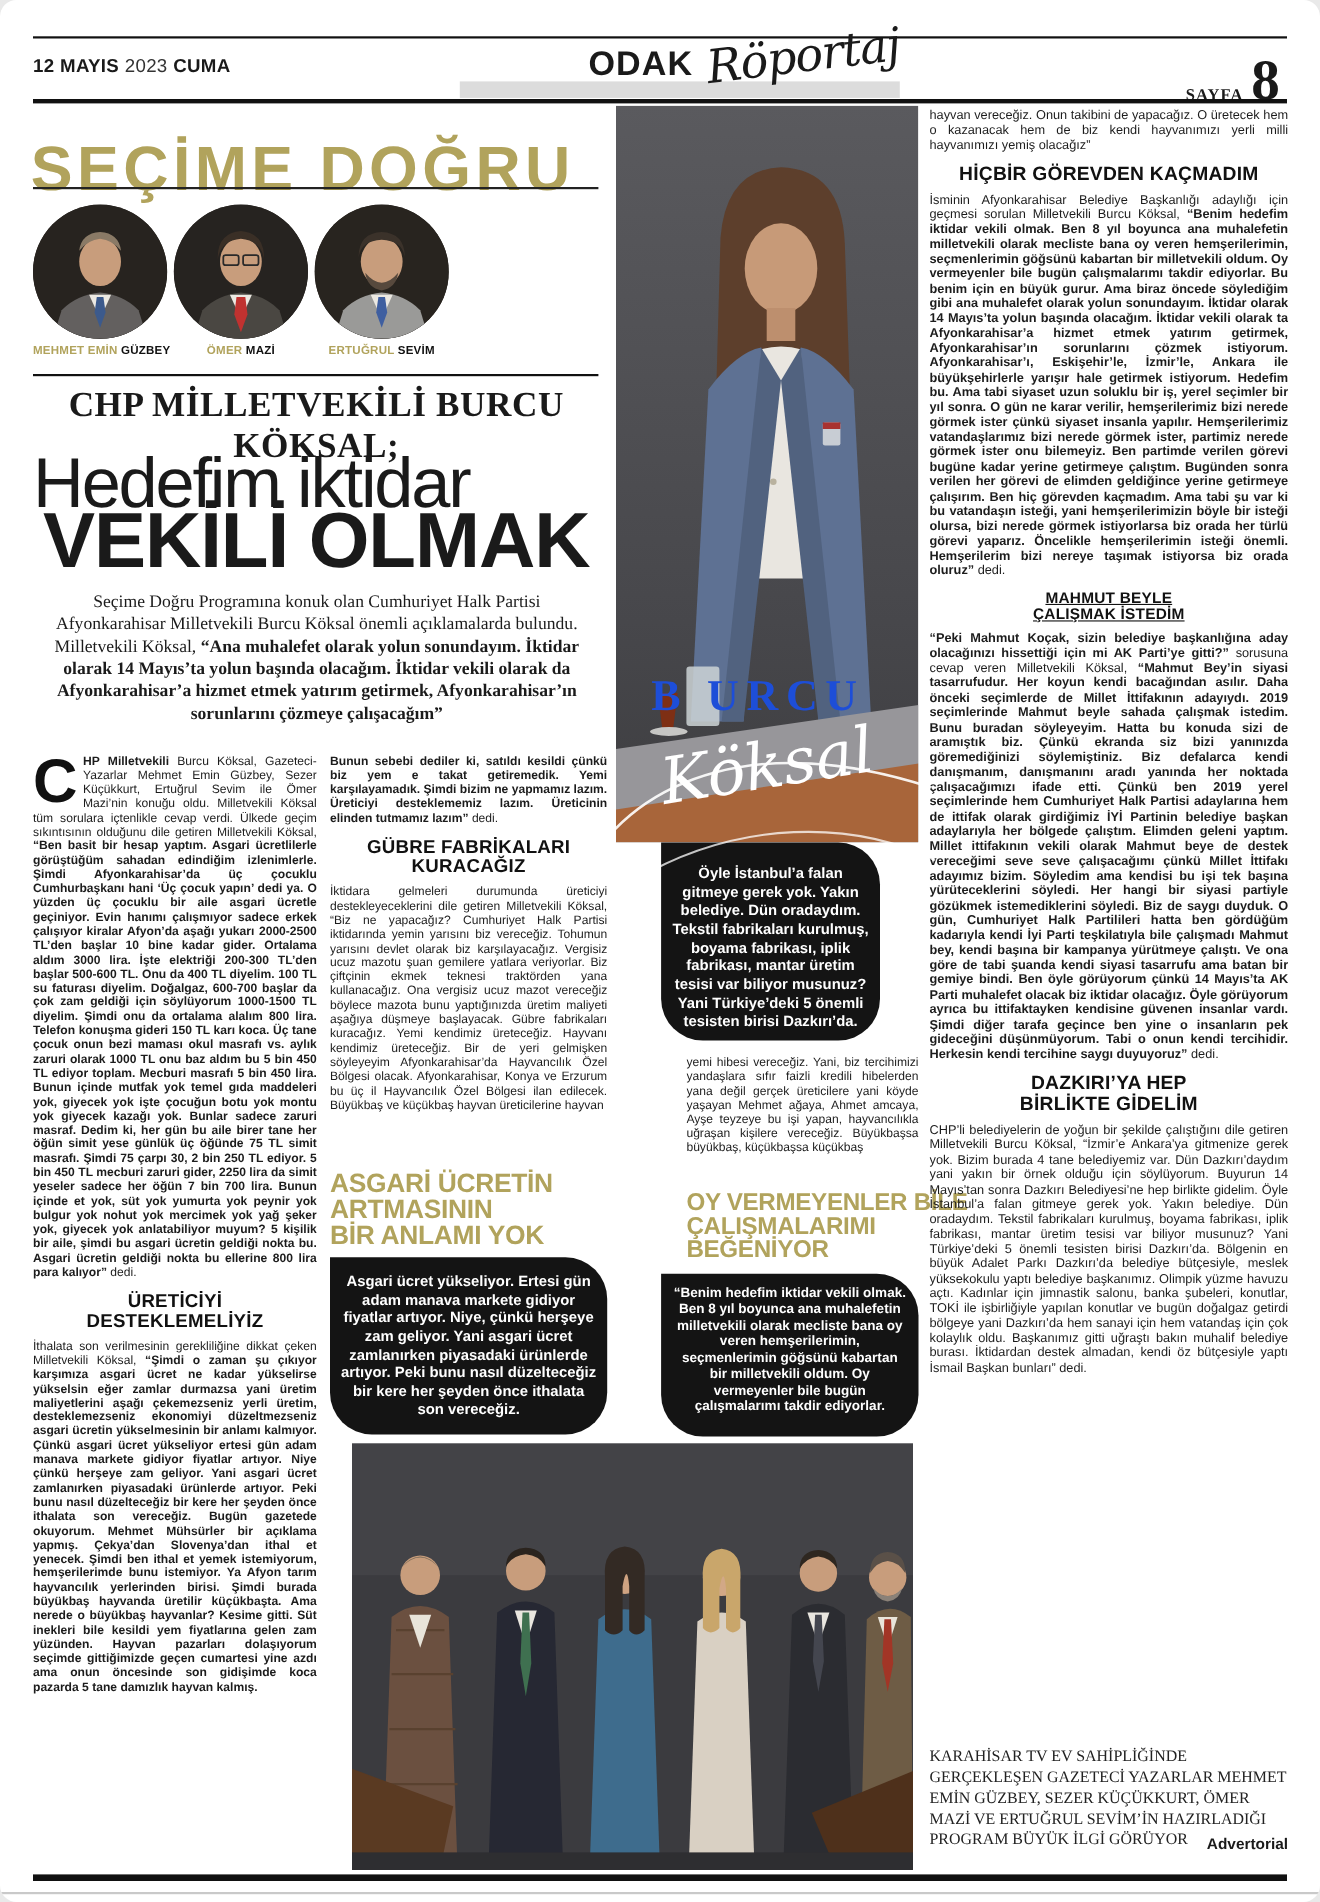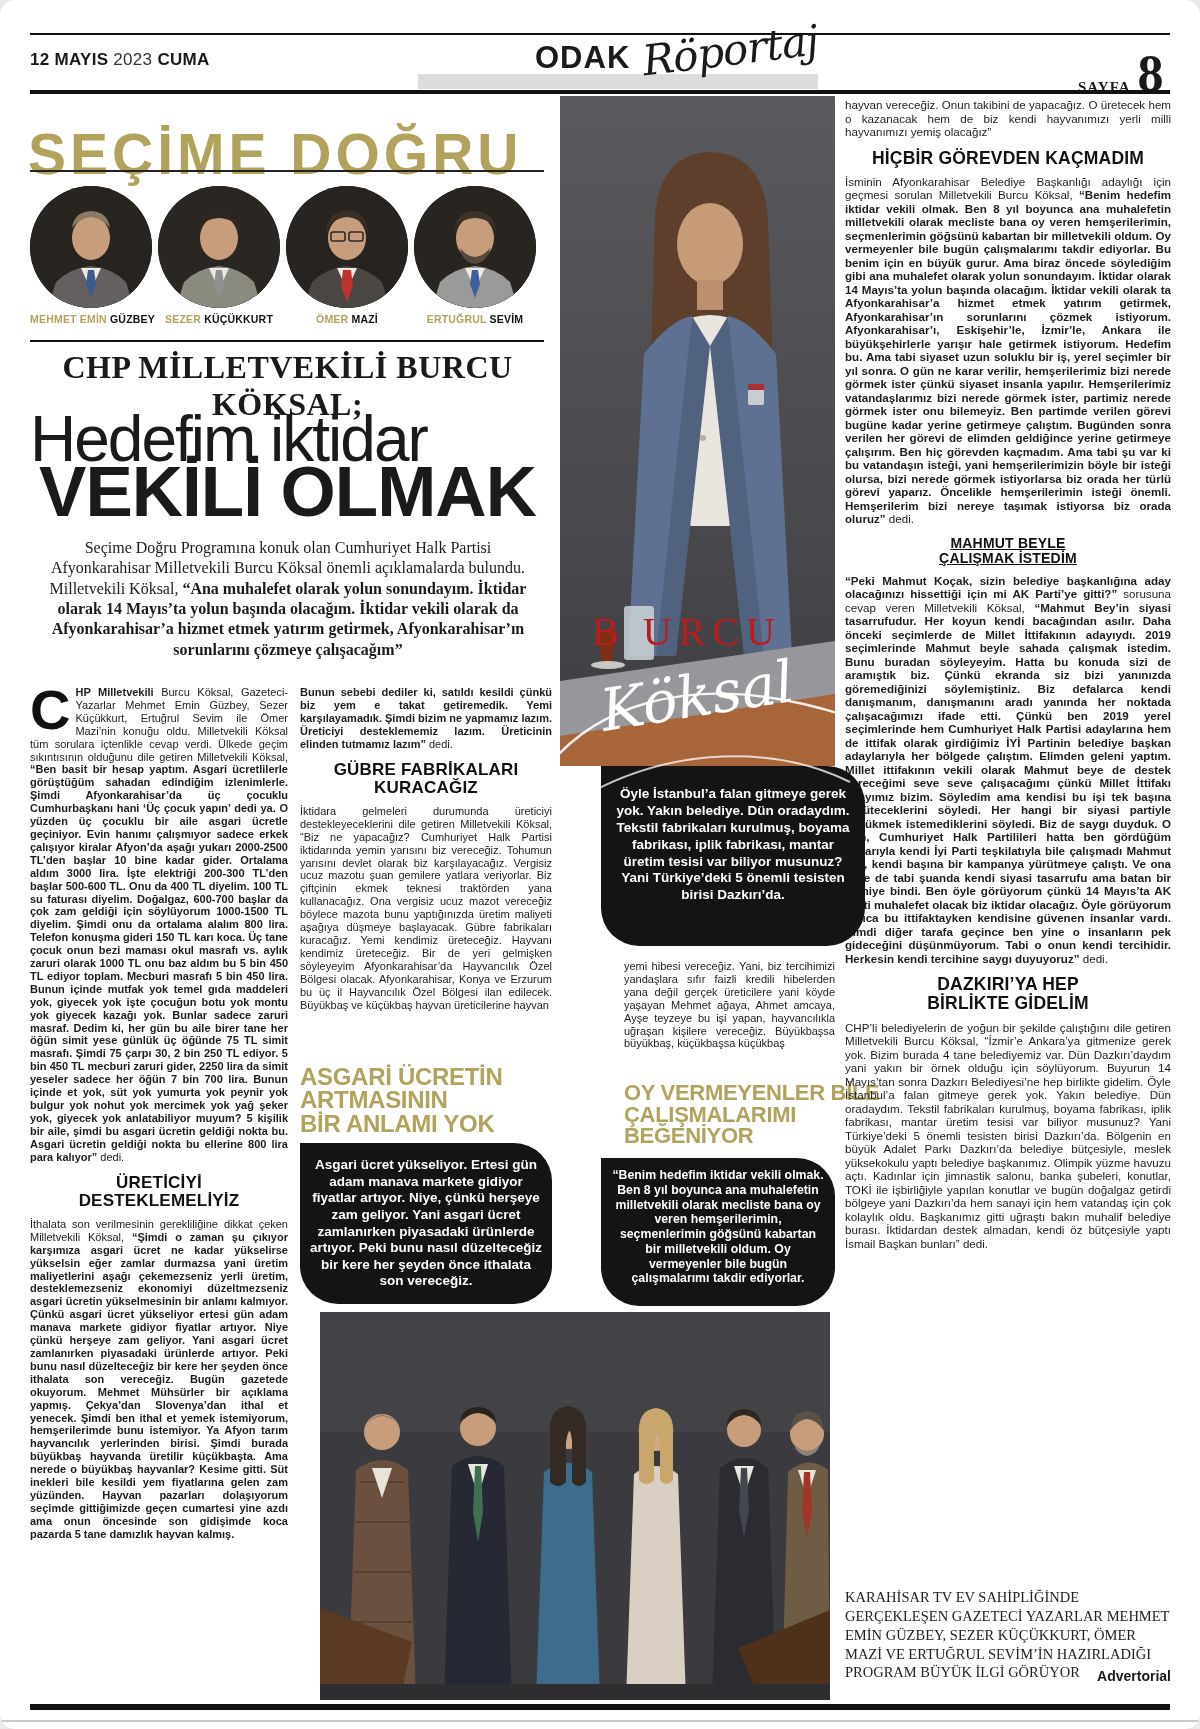--- a/index.html
+++ b/index.html
@@ -37,21 +37,21 @@
   .body4{font-size:11.6px;line-height:13.5px;text-align:justify;color:#1c1c1c;}
   .clip{overflow:hidden;}
   .dropcap{float:left;font-size:56px;line-height:44px;font-weight:700;padding:2px 5px 0 0;color:#111;}
   .colhead{font-weight:700;text-align:center;font-size:17px;line-height:1.1;margin:10px 0 7px;white-space:pre-line;color:#111;letter-spacing:.2px;}
   .goldhead{font-weight:700;color:#b1a35c;line-height:.98;white-space:pre-line;letter-spacing:-.3px;}
   .bubble{background:#141414;color:#fff;font-weight:700;text-align:center;box-sizing:border-box;
           border-radius:38px;border-top-left-radius:0;}
   
   .photo{overflow:hidden;}
   .photo svg{display:block;width:100%;height:100%;}
-  .burcu-caps{font-family:"Liberation Serif",serif;font-weight:400;font-size:40px;letter-spacing:7px;color:#b91c1c;z-index:7;}
+  .burcu-caps{font-family:"Liberation Serif",serif;font-weight:700;font-size:40px;letter-spacing:7px;color:#1d4ed8;z-index:7;}
   .koksal-script{font-family:"DejaVu Serif",serif;font-style:italic;font-size:58px;color:#fff;transform:rotate(-9deg);z-index:8;}
   .swash{z-index:6;pointer-events:none;}
   .caption{font-family:"Liberation Serif",serif;font-size:14.5px;line-height:1.3;color:#222;}
   .advertorial{font-weight:700;font-size:14px;text-align:right;}
   .flexcol{display:flex;flex-direction:column;box-sizing:border-box;}
 </style>
 </head>
 <body>
 
 <div class="page">
@@ -80,33 +80,20 @@
         <svg viewBox="0 0 122 122">
             <rect width="122" height="122" fill="#27231f"></rect>
             <path d="M18,122 L26,96 Q40,82 61,80 Q82,82 96,96 L104,122 Z" fill="#63605f"></path>
             <polygon points="51,82 71,82 61,104" fill="#ece9e2"></polygon>
             <polygon points="58,84 64,84 66,98 61,112 56,98" fill="#3c5a8c"></polygon>
             <ellipse cx="61" cy="52" rx="19" ry="22" fill="#c89d7c"></ellipse>
             <path d="M42,42 Q44,26 61,25 Q78,26 80,42 Q72,32 61,31 Q50,32 42,42 Z" fill="#8a7a66"></path>
           </svg>
       </div>
       <div class="pname"><span class="pfirst">MEHMET EMİN</span> <span class="plast">GÜZBEY</span></div>
-    </div>
-    <div class="pan">
-      <div class="pcircle">
-        <svg viewBox="0 0 122 122">
-            <rect width="122" height="122" fill="#2a2622"></rect>
-            <path d="M18,122 L26,96 Q40,82 61,80 Q82,82 96,96 L104,122 Z" fill="#8a8a7e"></path>
-            <polygon points="51,82 71,82 61,104" fill="#ece9e2"></polygon>
-            <polygon points="58,84 64,84 66,98 61,112 56,98" fill="#8f9295"></polygon>
-            <ellipse cx="61" cy="52" rx="19" ry="22" fill="#c89d7c"></ellipse>
-            <path d="M40,48 Q40,25 61,24 Q82,25 82,48 Q80,33 61,32 Q42,33 40,48 Z" fill="#2e2620"></path>
-          </svg>
-      </div>
-      <div class="pname"><span class="pfirst">SEZER</span> <span class="plast">KÜÇÜKKURT</span></div>
     </div>
     <div class="pan">
       <div class="pcircle">
         <svg viewBox="0 0 122 122">
             <rect width="122" height="122" fill="#262320"></rect>
             <path d="M18,122 L26,96 Q40,82 61,80 Q82,82 96,96 L104,122 Z" fill="#4a4742"></path>
             <polygon points="51,82 71,82 61,104" fill="#ece9e2"></polygon>
             <polygon points="57,84 65,84 67,100 61,116 55,100" fill="#c03230"></polygon>
             <ellipse cx="61" cy="52" rx="19" ry="22" fill="#c89d7c"></ellipse>
             <path d="M40,50 Q39,26 61,24 Q83,26 82,50 Q80,33 61,31 Q42,33 40,50 Z" fill="#3a2f26"></path>
@@ -192,21 +179,21 @@
   </div>
   <div class="abs burcu-caps" style="left:592px;top:608px;">B URCU</div>
   <div class="abs koksal-script" style="left:600px;top:662px;">Köksal</div>
   <div class="abs swash" style="left:522px;top:624px;width:330px;height:180px;">
     <svg viewBox="0 0 330 180" width="330" height="180">
       <path d="M8,168 C60,80 170,42 325,92" stroke="#ffffff" stroke-width="2.4" fill="none" opacity=".9"></path>
       <path d="M55,176 C150,120 255,122 328,158" stroke="#ffffff" stroke-width="2" fill="none" opacity=".75"></path>
     </svg>
   </div>
 
-  <div class="abs bubble" style="left:601px;top:766px;width:264px;height:180px;padding:20px 9px 8px;font-size:13.5px;line-height:1.25;z-index:5;">Öyle İstanbul’a falan gitmeye gerek yok. Yakın belediye. Dün oradaydım. Tekstil fabrikaları kurulmuş, boyama fabrikası, iplik fabrikası, mantar üretim tesisi var biliyor musunuz? Yani Türkiye’deki 5 önemli tesisten birisi Dazkırı’da.</div>
+  <div class="abs bubble" style="left:601px;top:766px;width:199px;height:180px;padding:20px 9px 8px;font-size:13.5px;line-height:1.25;z-index:5;">Öyle İstanbul’a falan gitmeye gerek yok. Yakın belediye. Dün oradaydım. Tekstil fabrikaları kurulmuş, boyama fabrikası, iplik fabrikası, mantar üretim tesisi var biliyor musunuz? Yani Türkiye’deki 5 önemli tesisten birisi Dazkırı’da.</div>
   <div class="abs body clip" style="left:624px;top:960px;width:211px;height:114px;">
     <p>yemi hibesi vereceğiz. Yani, biz tercihimizi yandaşlara sıfır faizli kredili hibelerden yana değil gerçek üreticilere yani köyde yaşayan Mehmet ağaya, Ahmet amcaya, Ayşe teyzeye bu işi yapan, hayvancılıkla uğraşan kişilere vereceğiz. Büyükbaşsa büyükbaş, küçükbaşsa küçükbaş</p>
   </div>
   <div class="abs goldhead" style="left:624px;top:1082px;font-size:22px;">OY VERMEYENLER BİLE
 ÇALIŞMALARIMI
 BEĞENİYOR</div>
   <div class="abs bubble clip" style="left:601px;top:1158px;width:234px;height:148px;padding:10px 10px;font-size:12.3px;line-height:1.2;">“Benim hedefim iktidar vekili olmak. Ben 8 yıl boyunca ana muhalefetin milletvekili olarak mecliste bana oy veren hemşerilerimin, seçmenlerimin göğsünü kabartan bir milletvekili oldum. Oy vermeyenler bile bugün çalışmalarımı takdir ediyorlar.</div>
 
   <div class="abs photo" style="left:320px;top:1312px;width:510px;height:388px;">
     <svg viewBox="0 0 510 388" preserveAspectRatio="none">

